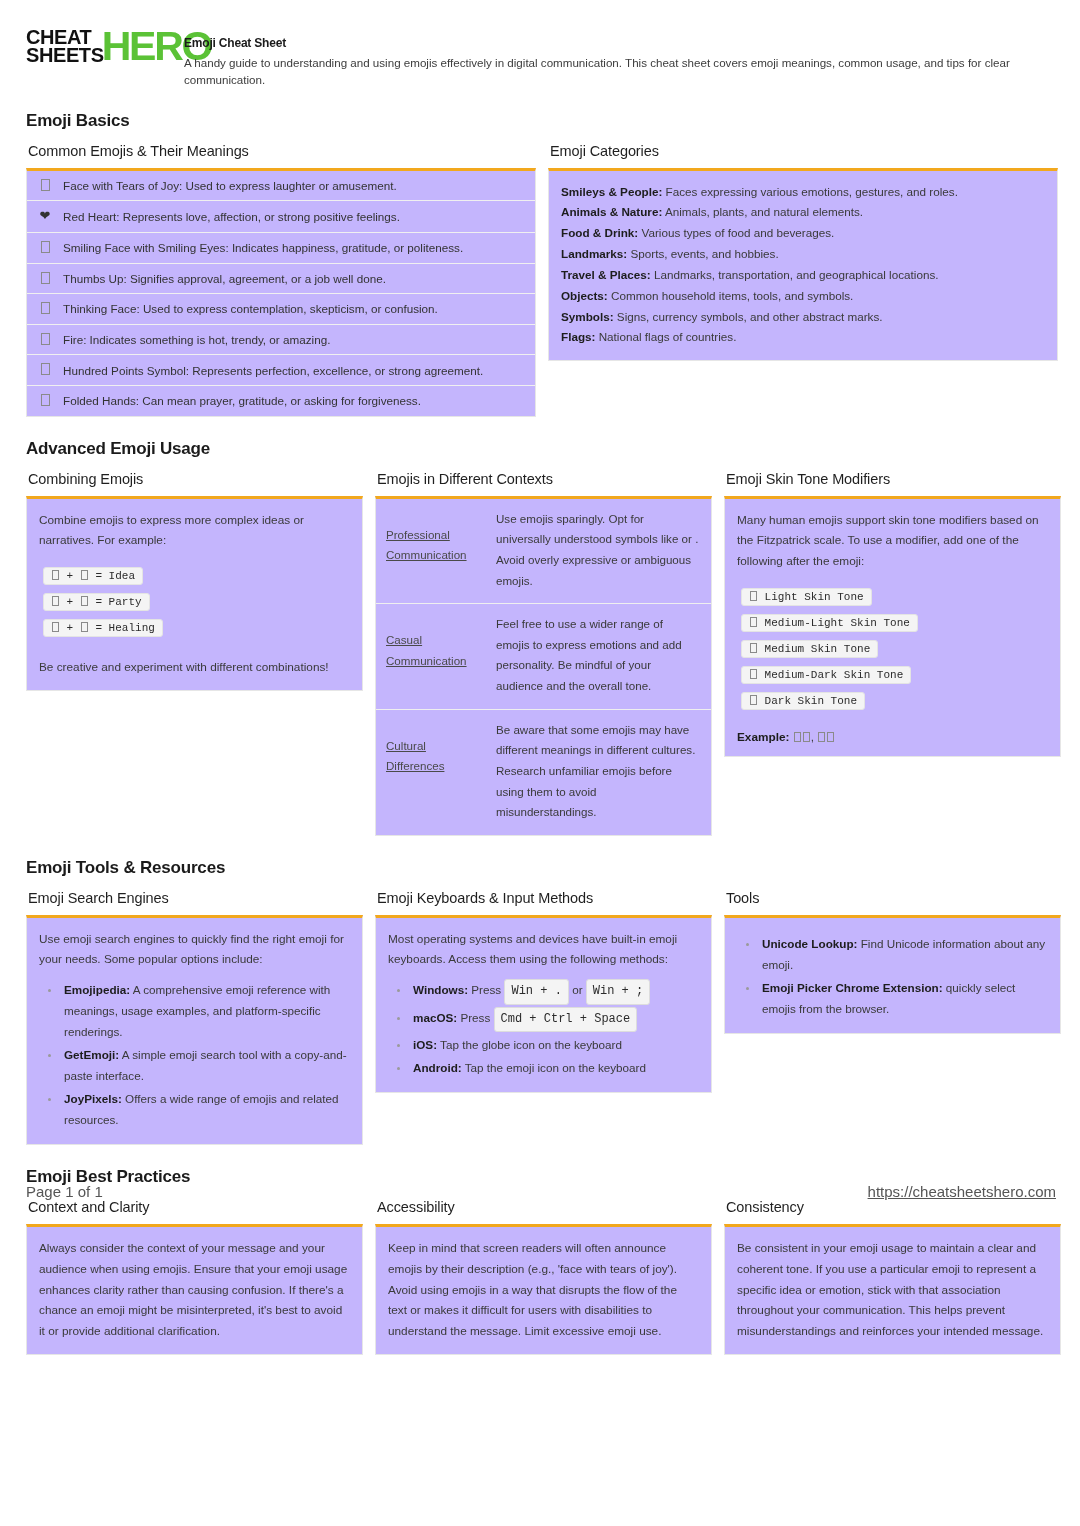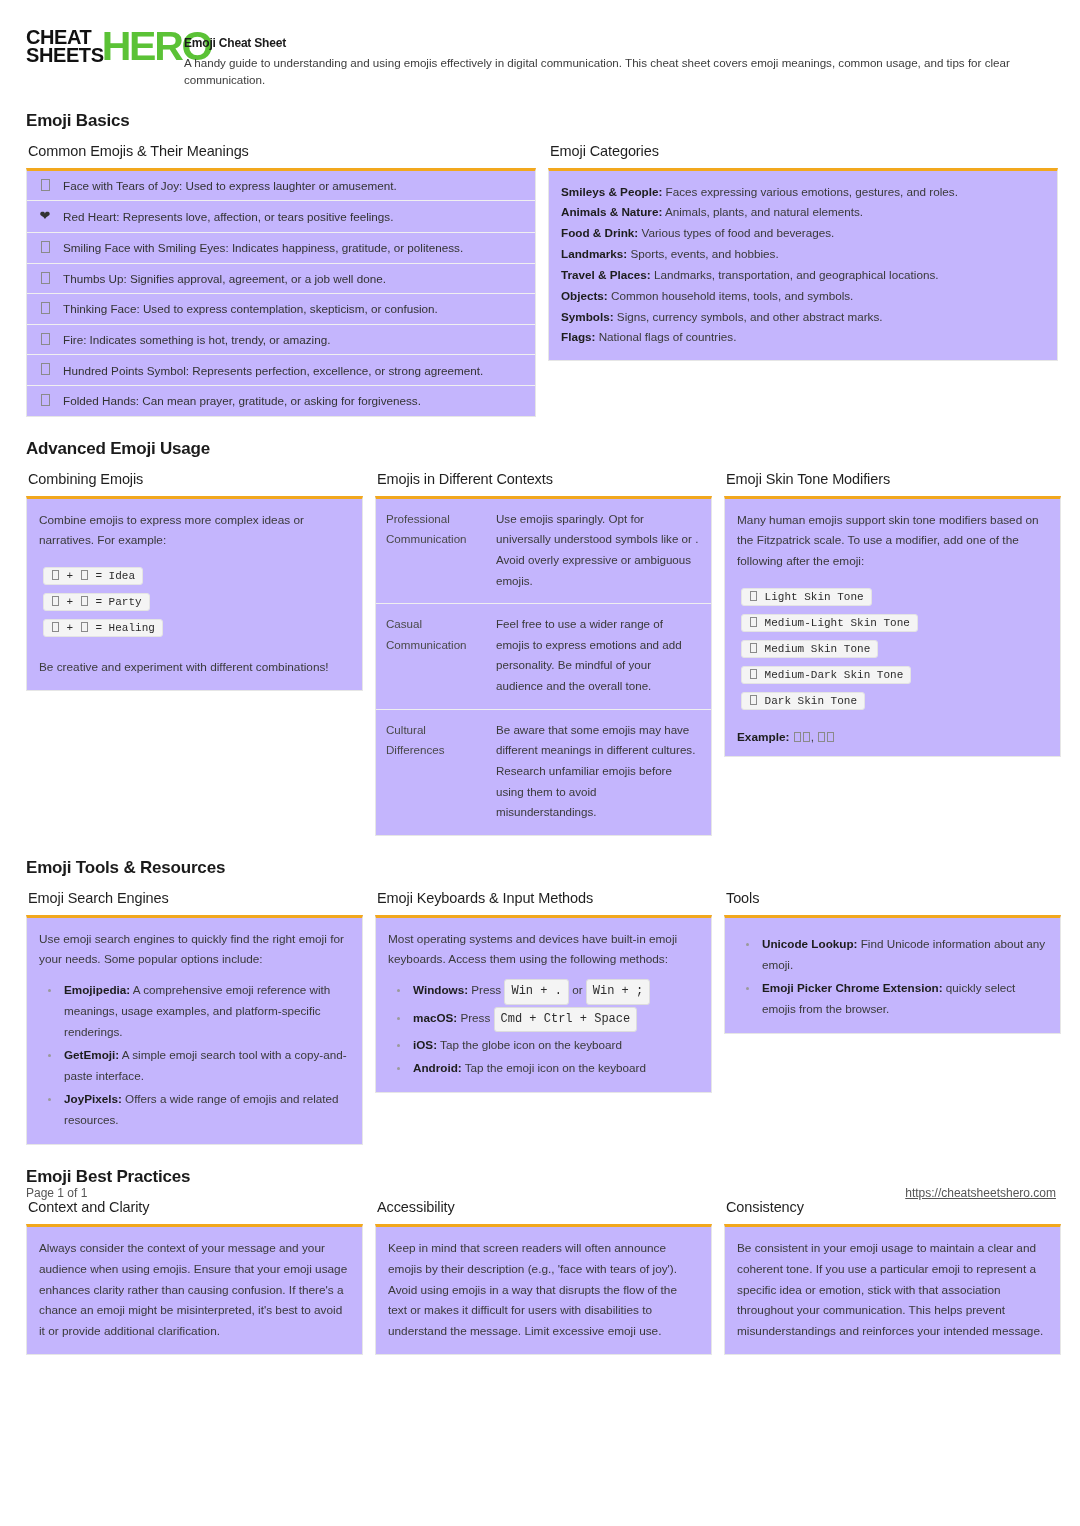--- a/index.html
+++ b/index.html
@@ -103,22 +103,22 @@
     display: inline-block; background: #f4f4f4; border: 1px solid #dddddd;
     border-radius: 3px; padding: 1px 6px;
     font-family: "Liberation Mono", monospace; font-size: 12px; color: #2b2b2b;
     white-space: pre;
   }
 
   
   .ctx-row { display: flex; border-bottom: 1px solid #efefef; }
   .ctx-row:last-child { border-bottom: none; }
   .ctx-label {
-    width: 112px; flex: 0 0 112px; padding: 10px 8px 12px 10px;
-    font-size: 11.6px; color: #4a4a4a; line-height: 1.78;
+    width: 112px; flex: 0 0 112px; padding: 26px 8px 12px 10px;
+    font-size: 11.6px; color: #4a4a4a; line-height: 1.78; text-decoration: underline;
   }
   .ctx-value {
     flex: 1; padding: 10px 12px 12px 8px;
     font-size: 11.6px; color: #3a3a3a; line-height: 1.78;
   }
 
   
   ul.bullets { margin: 9px 0 0 0; padding-left: 22px; }
   ul.bullets li {
     font-size: 11.7px; line-height: 1.8; color: #3a3a3a;
@@ -128,21 +128,21 @@
   ul.bullets b { color: #1d1d1d; font-weight: 700; }
   ul.tight { margin-top: 4px; }
 
   .example-line { font-size: 11.8px; color: #3a3a3a; margin-top: 13px; }
   .example-line b { color: #1d1d1d; font-weight: 700; }
 
   
   .footer {
     position: absolute; left: 26px; right: 24px; bottom: 22px;
     display: flex; justify-content: space-between; align-items: center;
-    font-size: 12px; color: #555555;
+    font-size: 15px; color: #555555;
   }
   .footer a { color: #555555; text-decoration: underline; }
 </style>
 </head>
 <body>
 
 <div class="page">
 
   <div class="header">
     <div class="logo">
@@ -165,21 +165,21 @@
   <div class="grid">
     <div class="col" style="width:510px;flex:0 0 510px;">
       <div class="block-title">Common Emojis &amp; Their Meanings</div>
       <div class="card">
         <div class="meaning-row">
           <span class="emoji-glyph"><span class="tofu"></span></span>
           <span>Face with Tears of Joy: Used to express laughter or amusement.</span>
         </div>
         <div class="meaning-row">
           <span class="emoji-glyph heart">❤</span>
-          <span>Red Heart: Represents love, affection, or tears positive feelings.</span>
+          <span>Red Heart: Represents love, affection, or strong positive feelings.</span>
         </div>
         <div class="meaning-row">
           <span class="emoji-glyph"><span class="tofu"></span></span>
           <span>Smiling Face with Smiling Eyes: Indicates happiness, gratitude, or politeness.</span>
         </div>
         <div class="meaning-row">
           <span class="emoji-glyph"><span class="tofu"></span></span>
           <span>Thumbs Up: Signifies approval, agreement, or a job well done.</span>
         </div>
         <div class="meaning-row">

